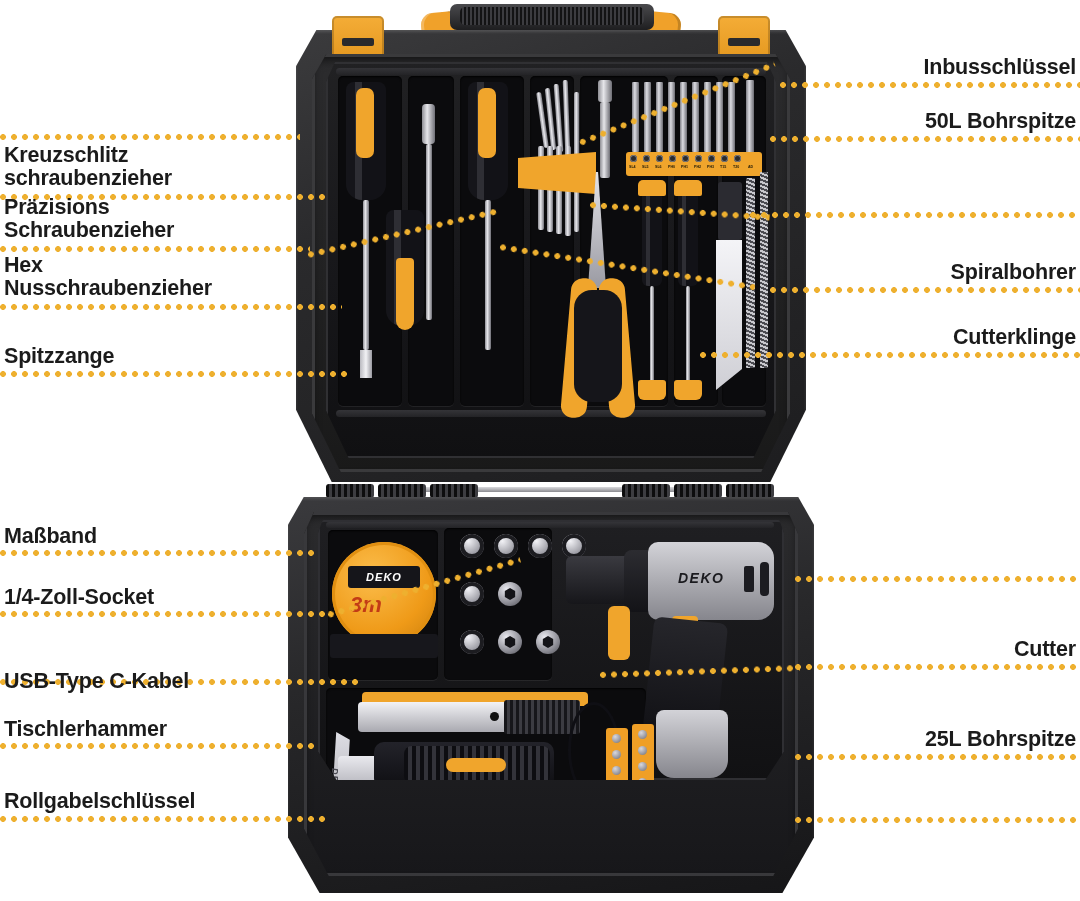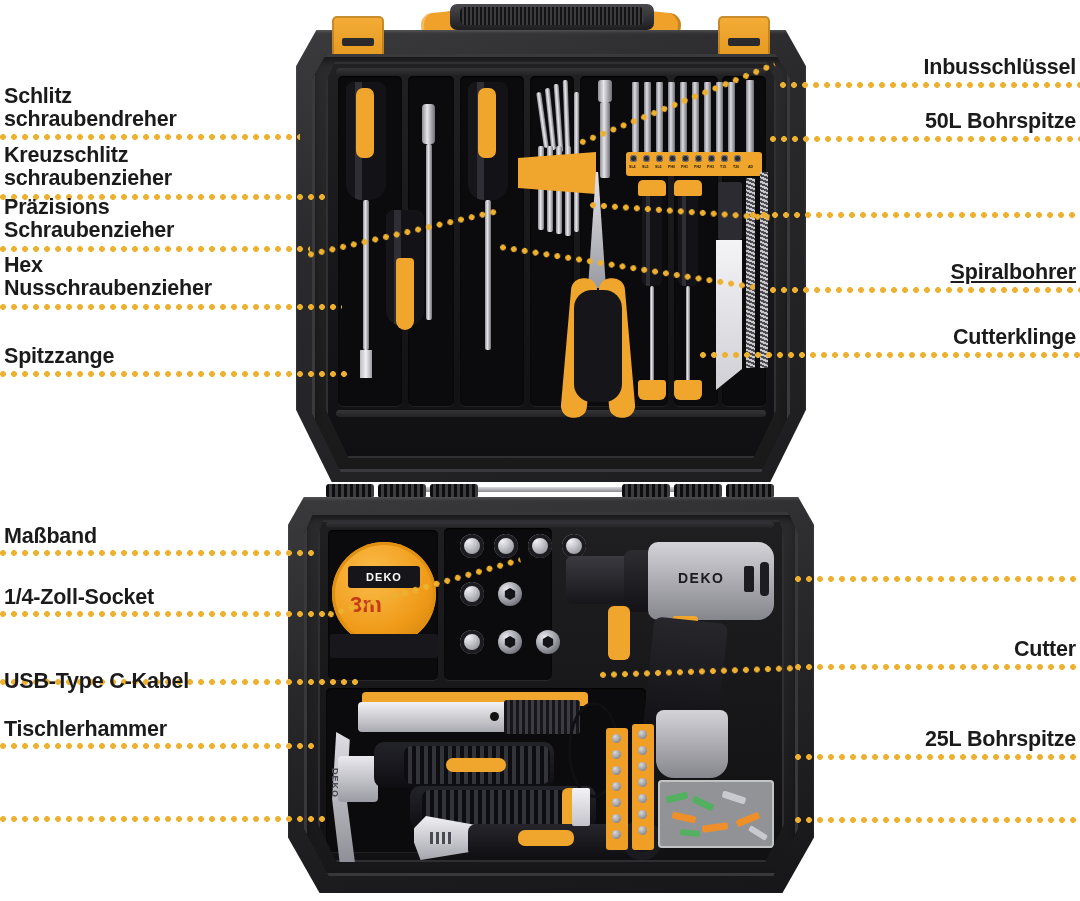--- a/index.html
+++ b/index.html
@@ -111,25 +111,26 @@
     box-shadow: inset 0 2px 3px rgba(255,255,255,.12);
   }
   .base-rim {
     position:absolute; left:22px; top:512px; width:494px; height:364px;
     background:linear-gradient(180deg,#2b2b2d,#17171a);
     border-radius:10px 10px 20px 20px;
     box-shadow: inset 0 0 0 3px #38383b, inset 0 5px 9px rgba(0,0,0,.6);
     clip-path: polygon(2% 0,98% 0,100% 6%,100% 87%,95% 100%,5% 100%,0 87%,0 6%);
   }
   .base-tray {
-    position:absolute; left:36px; top:520px; width:466px; height:342px;
+    position:absolute; left:36px; top:520px; width:466px; height:260px;
     background:linear-gradient(180deg,#1f1f22,#111113);
     border-radius:6px 6px 16px 16px; overflow:hidden;
     box-shadow: inset 0 0 0 2px #2f2f33;
     clip-path: polygon(1% 0,99% 0,100% 5%,100% 89%,96% 100%,4% 100%,0 89%,0 5%);
+    font-style: italic;
   }
   .hinge-row{position:absolute; left:40px; top:484px; width:458px; height:14px;}
   .hinge{position:absolute; top:0; width:48px; height:14px;
     background:repeating-linear-gradient(90deg,#0d0d0e 0 3px,#3d3d41 3px 6px);
     border-radius:3px;}
   .hinge-seam{position:absolute; left:120px; top:487px; width:300px; height:5px;
     background:linear-gradient(180deg,#d9d9dc,#8b8b90); border-radius:3px;}
 
   
   .sd-handle{position:absolute;border-radius:8px 8px 16px 16px;
@@ -441,34 +442,33 @@
   <div class="leader" style="left:795px; top:754px; width:285px;"></div>
   <div class="leader" style="left:795px; top:817px; width:285px;"></div>
 
   <div class="leader diag" style="left:580px; top:140px; width:210px; transform:rotate(-22deg);"></div>
   <div class="leader diag" style="left:590px; top:202px; width:180px; transform:rotate(4deg);"></div>
   <div class="leader diag" style="left:500px; top:244px; width:258px; transform:rotate(9deg);"></div>
   <div class="leader diag" style="left:308px; top:252px; width:195px; transform:rotate(-13deg);"></div>
   <div class="leader diag" style="left:328px; top:612px; width:200px; transform:rotate(-16deg);"></div>
   <div class="leader diag" style="left:600px; top:672px; width:200px; transform:rotate(-2deg);"></div>
 
-  <div class="label left" style="top:85px;">Schlitz
-schraubendreher</div>
   <div class="label left" style="top:144px;">Kreuzschlitz
 schraubenzieher</div>
   <div class="label left" style="top:196px;">Präzisions
 Schraubenzieher</div>
   <div class="label left" style="top:254px;">Hex
 Nusschraubenzieher</div>
   <div class="label left" style="top:345px;">Spitzzange</div>
   <div class="label left" style="top:525px;">Maßband</div>
   <div class="label left" style="top:586px;">1/4-Zoll-Socket</div>
   <div class="label left" style="top:654px;margin-top:16px;">USB-Type C-Kabel</div>
   <div class="label left" style="top:718px;">Tischlerhammer</div>
+  <div class="label left" style="top:790px;">Rollgabelschlüssel</div>
 
   <div class="label right" style="top:56px;">Inbusschlüssel</div>
   <div class="label right" style="top:110px;">50L Bohrspitze</div>
-  <div class="label right" style="top:261px;text-decoration:underline;">Spiralbohrer</div>
+  <div class="label right" style="top:261px;">Spiralbohrer</div>
   <div class="label right" style="top:326px;">Cutterklinge</div>
   <div class="label right" style="top:638px;">Cutter</div>
   <div class="label right" style="top:728px;">25L Bohrspitze</div>
 
 </div>
 
 </body></html>

